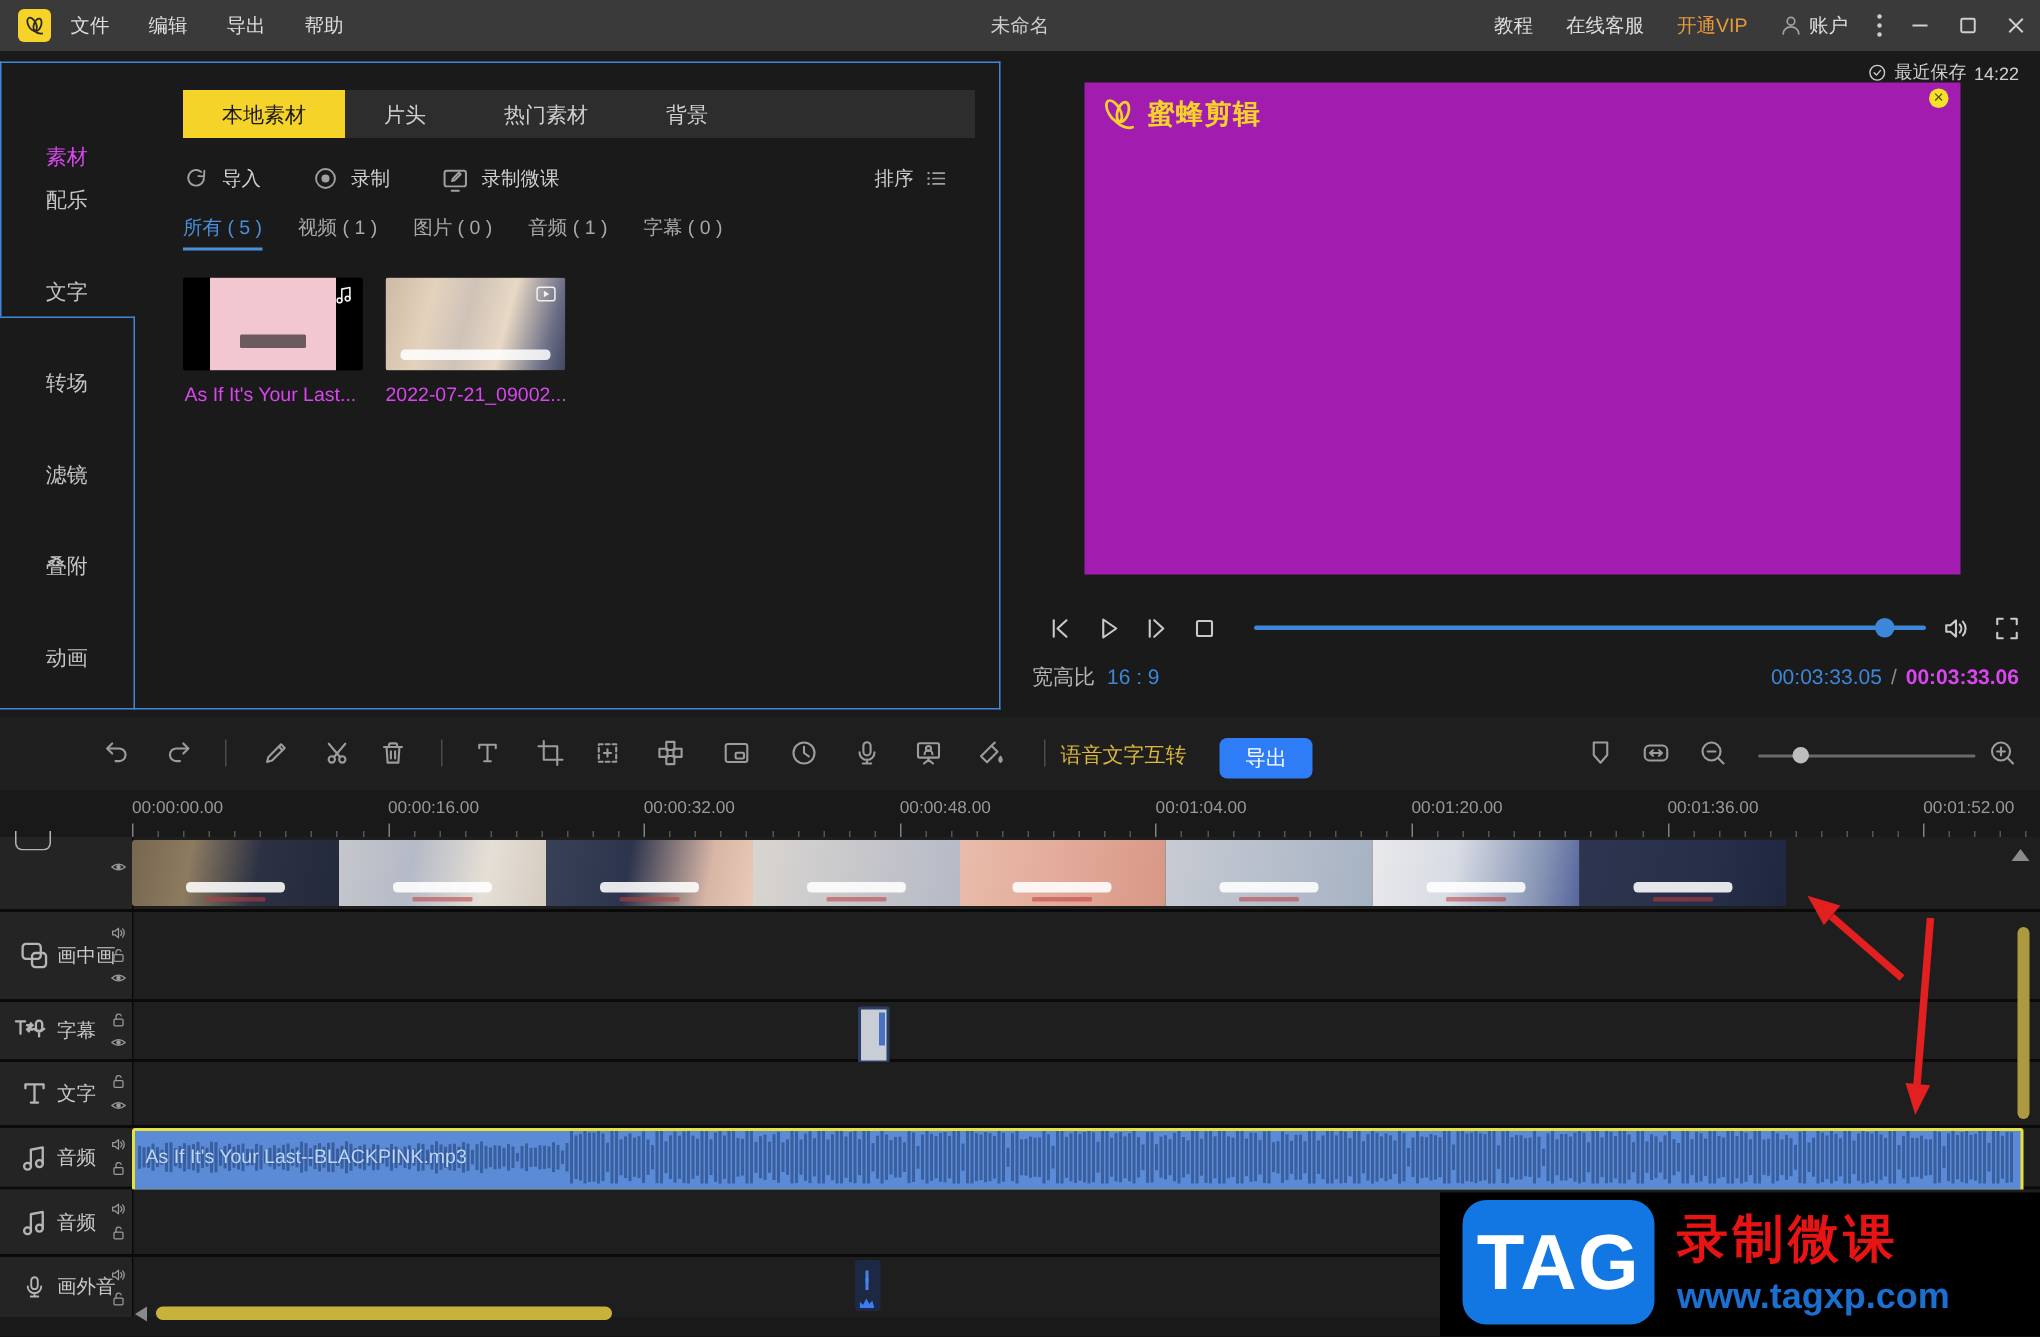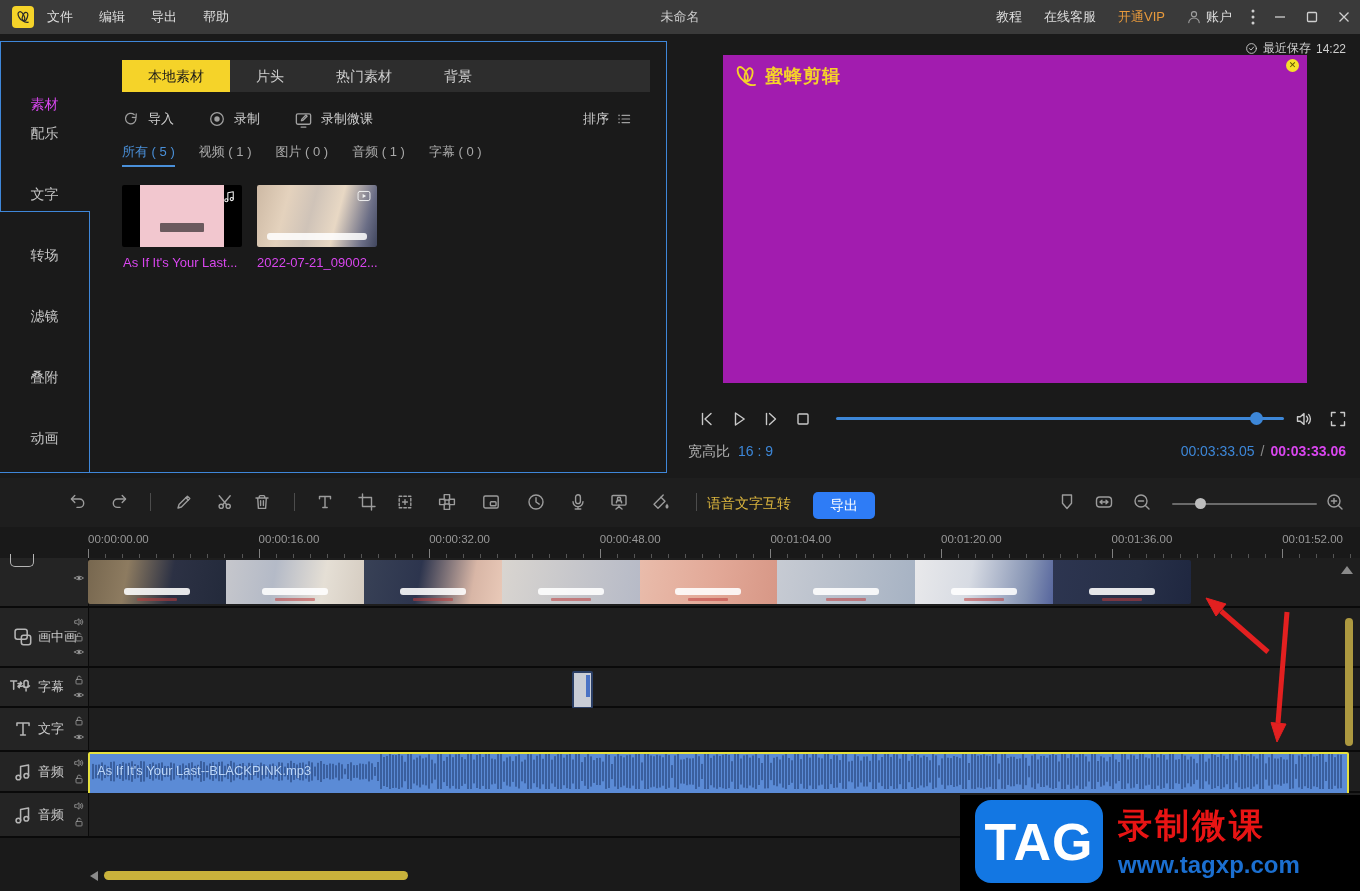--- a/index.html
+++ b/index.html
@@ -1132,20 +1132,46 @@
         <span class="mini ico" style="right:3px;top:23px;">
             <svg width="100%" height="100%" viewBox="0 0 20 20">
               <rect x="5" y="9" width="10" height="7.6" rx="1.2"></rect>
               <path d="M7.2 9 V6.4 a3 3 0 0 1 5.8 -1"></path>
             </svg>
           </span>
       </div>
       <div class="lane"></div>
     </div>
 
+    <div class="track" style="top:280px;height:40px;border-bottom:none;">
+      <div class="thead">
+        <span class="ticon ico" style="width:18px;height:18px;left:14px;">
+            <svg width="100%" height="100%" viewBox="0 0 20 20">
+              <rect x="7.6" y="2.8" width="4.8" height="8.8" rx="2.4"></rect>
+              <path d="M5 9.6 a5 5 0 0 0 10 0 M10 14.6 V17 M7.2 17 H12.8"></path>
+            </svg>
+          </span>
+        <span class="tlabel">画外音</span>
+        <span class="mini ico" style="right:3px;top:6px;">
+            <svg width="100%" height="100%" viewBox="0 0 20 20">
+              <path d="M3.5 7.8 H6.3 L10 4.6 V15.4 L6.3 12.2 H3.5 Z"></path>
+              <path d="M12.5 7.3 a4 4 0 0 1 0 5.4 M14.6 5.4 a6.8 6.8 0 0 1 0 9.2"></path>
+            </svg>
+          </span>
+        <span class="mini ico" style="right:3px;top:22px;">
+            <svg width="100%" height="100%" viewBox="0 0 20 20">
+              <rect x="5" y="9" width="10" height="7.6" rx="1.2"></rect>
+              <path d="M7.2 9 V6.4 a3 3 0 0 1 5.8 -1"></path>
+            </svg>
+          </span>
+      </div>
+      <div class="lane">
+        <div id="voice-clip"></div>
+      </div>
+    </div>
   </div>
 
   <div id="vscroll-up" class="abs"></div>
   <div id="vscroll" class="abs"></div>
   <div id="hscroll-left" class="abs"></div>
   <div id="hscroll" class="abs"></div>
   <div id="corner-dots" class="abs"></div>
 
   <div id="tag-wm" class="abs">
     <div id="tag-logo">TAG</div>

